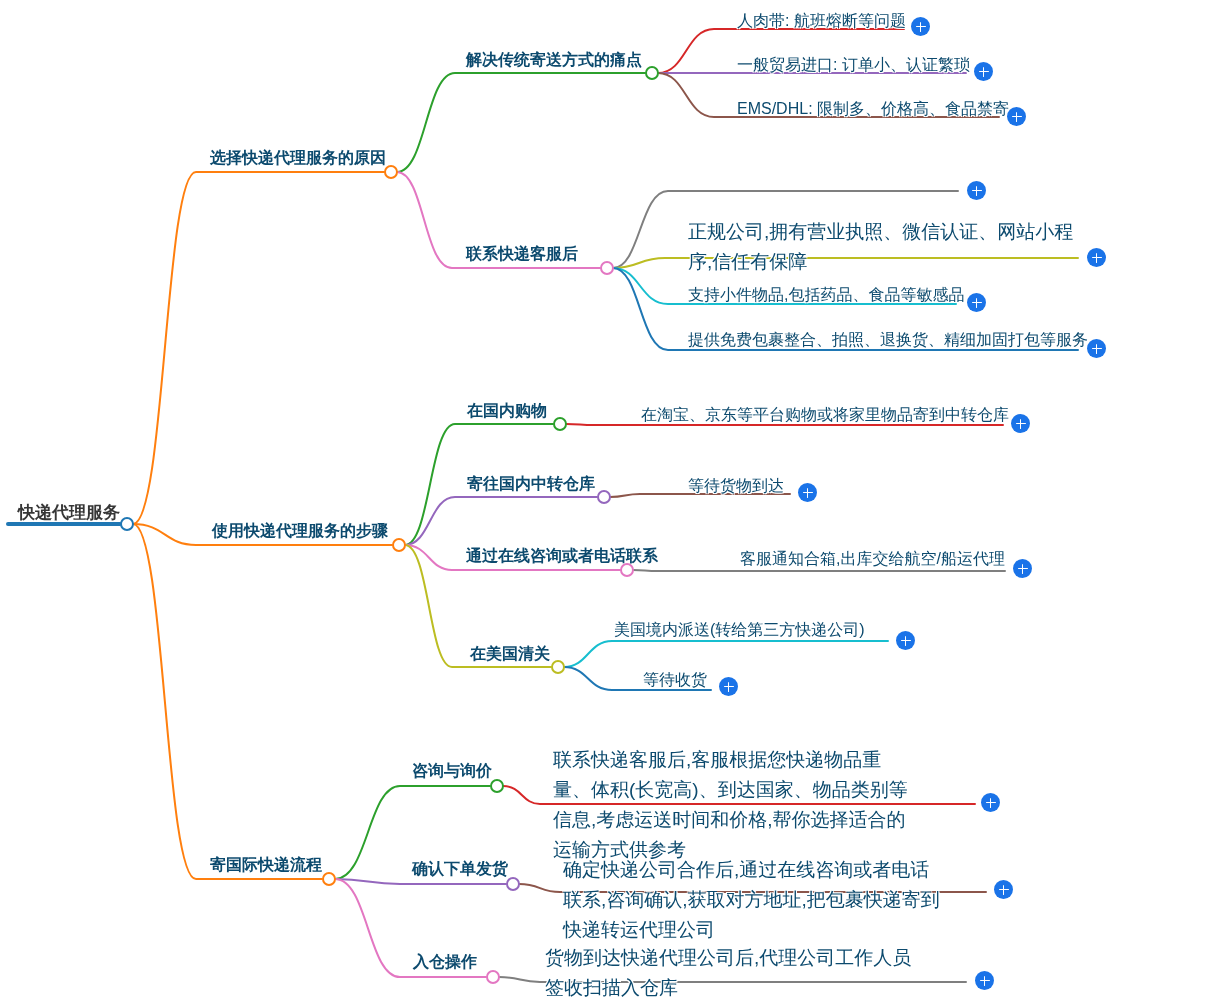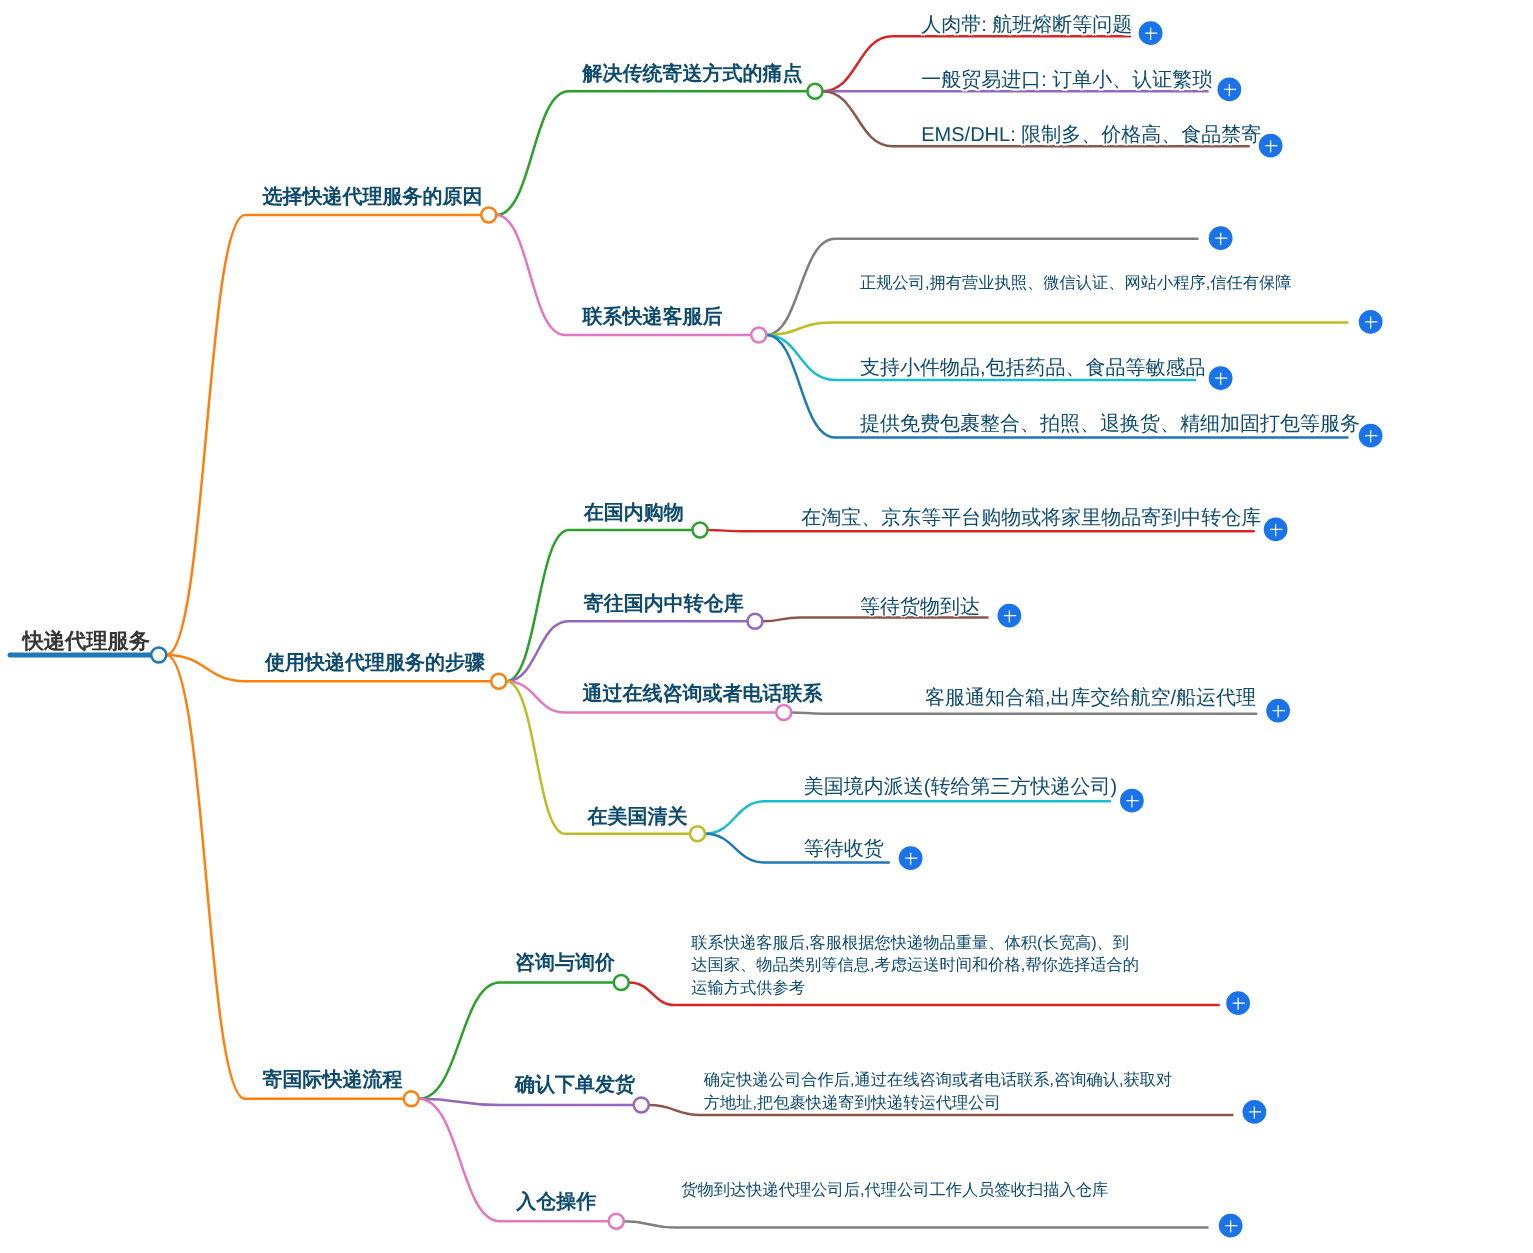--- a/index.html
+++ b/index.html
@@ -10,21 +10,21 @@
   svg.links{position:absolute;left:0;top:0;z-index:1;}
   path.link{fill:none;stroke:var(--c,#999);stroke-width:2;stroke-linecap:round;}
   path.link.w4{stroke-width:4;}
   .label{
     position:absolute;z-index:3;white-space:nowrap;font-size:16px;color:#0c4a6e;line-height:19px;
     text-shadow:1px 1px 0 #fff,-1px 1px 0 #fff,1px -1px 0 #fff,-1px -1px 0 #fff;
     cursor:default;
   }
   .label.bold{font-weight:bold;color:#0c4a6e;}
   .label.root{font-weight:bold;color:#363636;font-size:17px;}
-  .label.para{white-space:normal;line-height:18px;font-size:13px;}
+  .label.para{white-space:normal;line-height:30px;font-size:19px;}
   .circle{
     position:absolute;z-index:4;width:14px;height:14px;box-sizing:border-box;
     border:2px solid var(--c,#999);border-radius:50%;background:#ffffff;cursor:pointer;
   }
   .plus{
     position:absolute;z-index:4;width:19px;height:19px;border-radius:50%;
     background:var(--c,#1a73e8);cursor:pointer;
   }
   .plus::before{content:"";position:absolute;left:4.5px;top:8.6px;width:10px;height:1.9px;background:#fff;border-radius:1px;}
   .plus::after{content:"";position:absolute;left:8.6px;top:4.5px;width:1.9px;height:10px;background:#fff;border-radius:1px;}
@@ -78,21 +78,21 @@
   <div class="label" style="left:688px;top:330px">提供免费包裹整合、拍照、退换货、精细加固打包等服务</div>
 
   <div class="label bold" style="left:212px;top:521px">使用快递代理服务的步骤</div>
   <div class="label bold" style="left:467px;top:401px">在国内购物</div>
   <div class="label" style="left:641px;top:405px">在淘宝、京东等平台购物或将家里物品寄到中转仓库</div>
   <div class="label bold" style="left:467px;top:474px">寄往国内中转仓库</div>
   <div class="label" style="left:688px;top:476px">等待货物到达</div>
   <div class="label bold" style="left:466px;top:546px">通过在线咨询或者电话联系</div>
   <div class="label" style="left:740px;top:549px">客服通知合箱,出库交给航空/船运代理</div>
   <div class="label bold" style="left:470px;top:644px">在美国清关</div>
-  <div class="label" style="left:643px;top:620px">美国境内派送(转给第三方快递公司)</div>
+  <div class="label" style="left:614px;top:620px">美国境内派送(转给第三方快递公司)</div>
   <div class="label" style="left:643px;top:670px">等待收货</div>
 
   <div class="label bold" style="left:210px;top:855px">寄国际快递流程</div>
   <div class="label bold" style="left:412px;top:761px">咨询与询价</div>
   <div class="label para" style="left:553px;top:745px;width:360px">联系快递客服后,客服根据您快递物品重量、体积(长宽高)、到达国家、物品类别等信息,考虑运送时间和价格,帮你选择适合的运输方式供参考</div>
   <div class="label bold" style="left:412px;top:859px">确认下单发货</div>
   <div class="label para" style="left:563px;top:855px;width:382px">确定快递公司合作后,通过在线咨询或者电话联系,咨询确认,获取对方地址,把包裹快递寄到快递转运代理公司</div>
   <div class="label bold" style="left:413px;top:952px">入仓操作</div>
   <div class="label para" style="left:545px;top:943px;width:382px">货物到达快递代理公司后,代理公司工作人员签收扫描入仓库</div>
 

